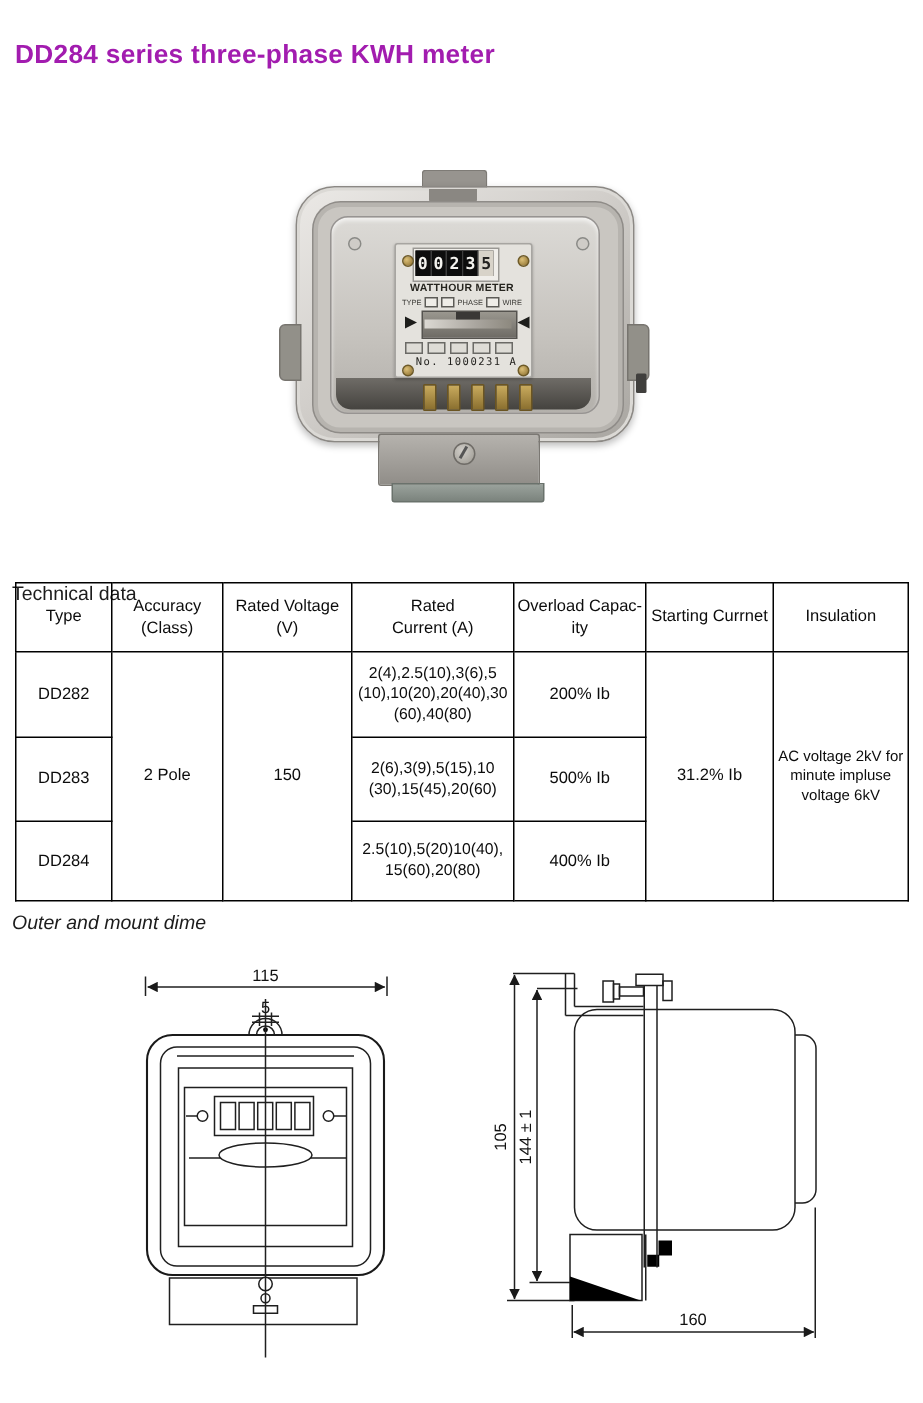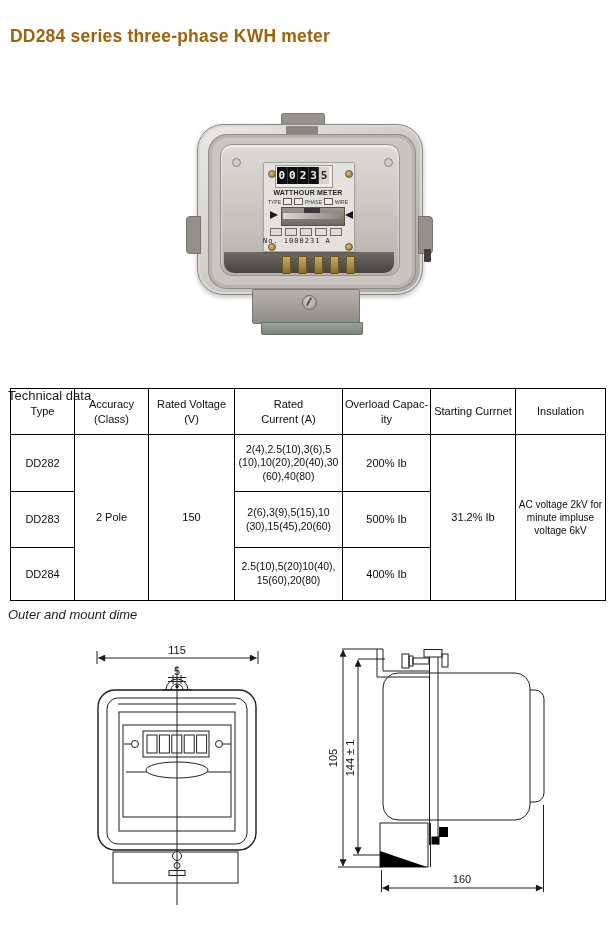--- a/index.html
+++ b/index.html
@@ -1,20 +1,20 @@
 <!DOCTYPE html>
 <html><head>
 <meta charset="utf-8">
 <style>
   html,body{margin:0;padding:0;background:#fff;}
   #page{position:relative;width:615px;height:935px;background:#fff;overflow:hidden;
         font-family:"Liberation Sans",sans-serif;color:#111;}
 
   
-  .title{position:absolute;left:10px;top:26px;font-size:17.5px;font-weight:bold;color:#a16207;letter-spacing:.2px;}
+  .title{position:absolute;left:10px;top:26px;font-size:17.5px;font-weight:bold;color:#a21caf;letter-spacing:.2px;}
   .sect{position:absolute;font-size:13px;color:#1c1c1c;}
   .sect-tech{left:8px;top:352px;margin-top:36px;}
   .sect-outer{left:8px;top:607px;font-style:italic;}
 
   
   .p-toptab{position:absolute;left:281px;top:113px;width:42px;height:13px;background:#97948f;
             border:1px solid #7e7b76;border-bottom:none;border-radius:3px 3px 0 0;}
   .p-body{position:absolute;left:197px;top:124px;width:224px;height:169px;border-radius:26px;
           background:linear-gradient(145deg,#ebe9e6 0%,#d2cfcb 45%,#a8a5a0 100%);
           border:1px solid #8b8884;box-shadow:0 2px 5px rgba(0,0,0,.25), inset 0 0 0 2px #dbd9d5;}
@@ -47,21 +47,21 @@
           background:linear-gradient(180deg,#9a978f,#6e6b65);}
   .p-slotband{position:absolute;left:1px;top:5px;width:58px;height:6px;
               background:linear-gradient(90deg,#dcd9d3,#a9a59e 60%,#8d897f);}
   .p-slotnotch{position:absolute;left:22px;top:0;width:16px;height:5px;background:#3a3836;}
   .p-arrL{position:absolute;left:270px;top:211px;width:0;height:0;border-top:4px solid transparent;
           border-bottom:4px solid transparent;border-left:8px solid #1d1d1b;}
   .p-arrR{position:absolute;left:345px;top:211px;width:0;height:0;border-top:4px solid transparent;
           border-bottom:4px solid transparent;border-right:8px solid #1d1d1b;}
   .p-specs{position:absolute;left:270px;top:228px;display:flex;gap:3px;align-items:center;}
   .p-sbox{width:10px;height:6px;border:1px solid #6b6a66;background:#dedcd6;}
-  .p-serial{position:absolute;left:263px;top:237px;width:96px;
+  .p-serial{position:absolute;left:263px;top:237px;width:96px;text-align:center;
             font:7px "DejaVu Sans Mono",monospace;letter-spacing:1px;color:#23221f;}
   .p-screw{position:absolute;width:6px;height:6px;border-radius:50%;
            background:radial-gradient(circle at 35% 35%,#dcc078,#8a6d2e);border:1px solid #6d5a28;}
   .p-sscrew{position:absolute;width:7px;height:7px;border-radius:50%;background:#cfccc7;border:1px solid #8a8a86;}
   .p-cover{position:absolute;left:252px;top:289px;width:106px;height:33px;border-radius:2px;
            background:linear-gradient(180deg,#b5b2ad,#908d88);border:1px solid #7b7873;}
   .p-coverscrew{position:absolute;left:49px;top:5px;width:13px;height:13px;border-radius:50%;
                 background:radial-gradient(circle at 40% 35%,#d2cfca,#9a978f);border:1.5px solid #6f6c67;}
   .p-coverscrew::after{content:"";position:absolute;left:5px;top:1px;width:1.5px;height:9px;background:#555;transform:rotate(30deg);}
   .p-strip{position:absolute;left:261px;top:322px;width:100px;height:11px;border-radius:0 0 2px 2px;

